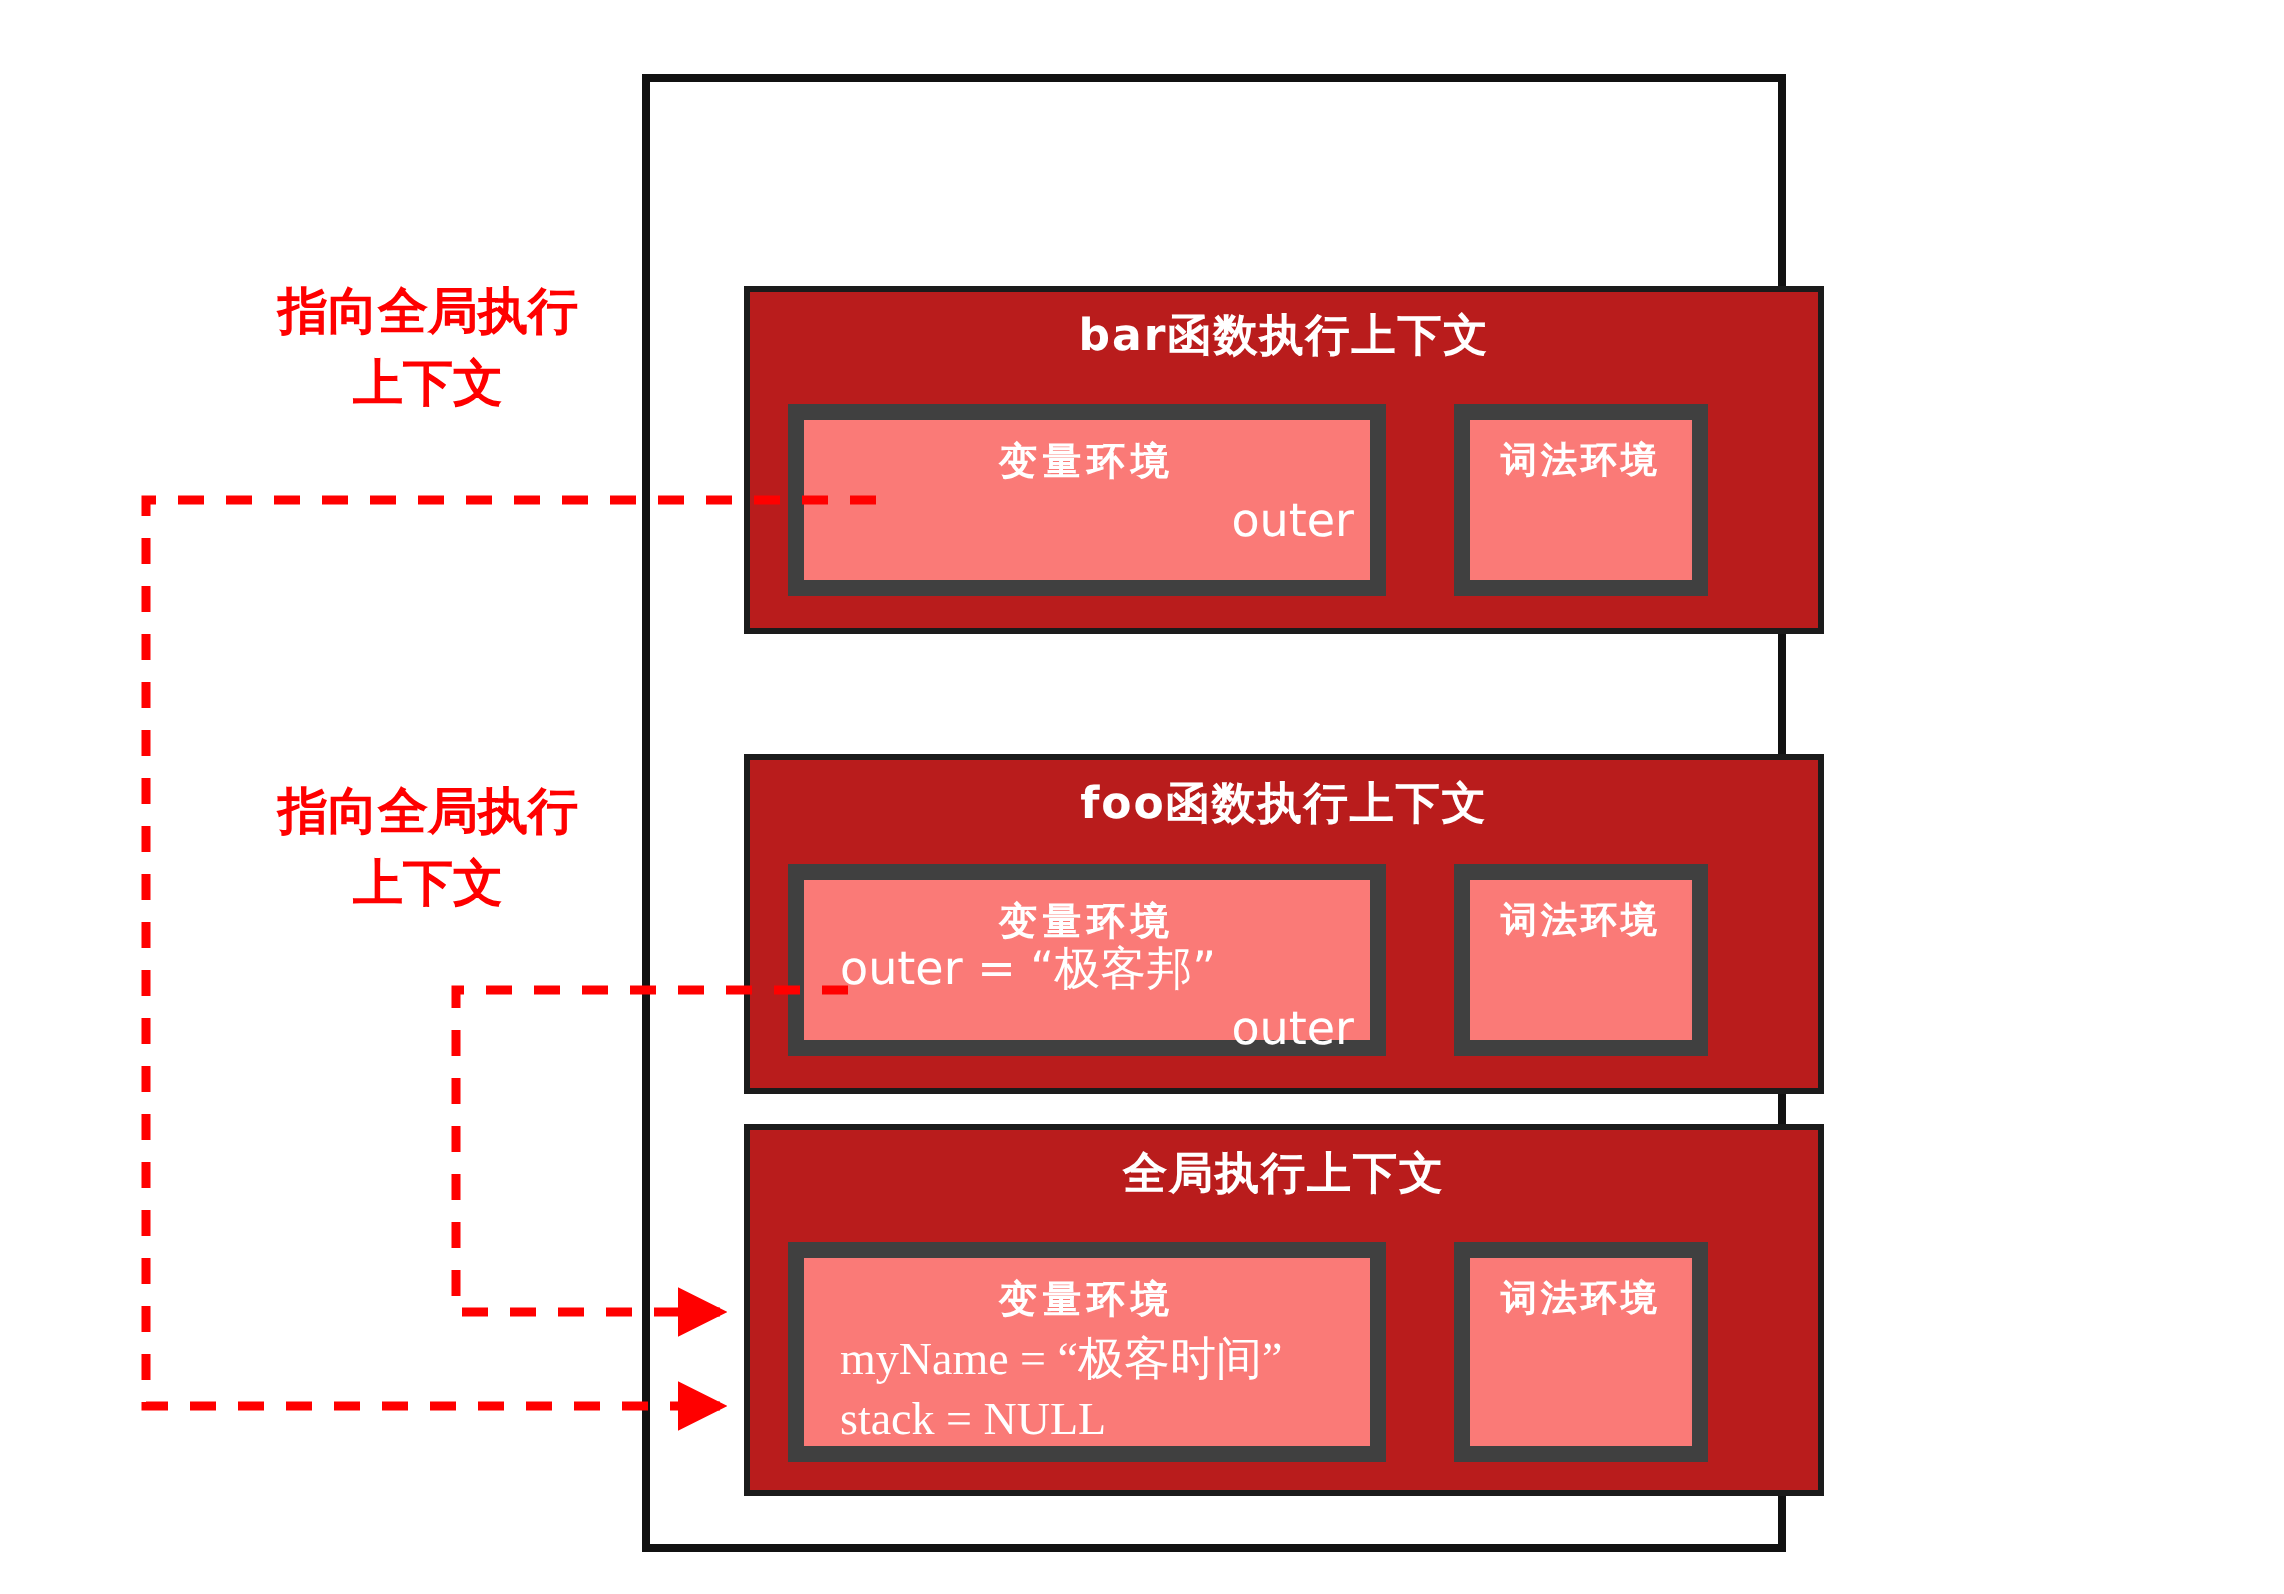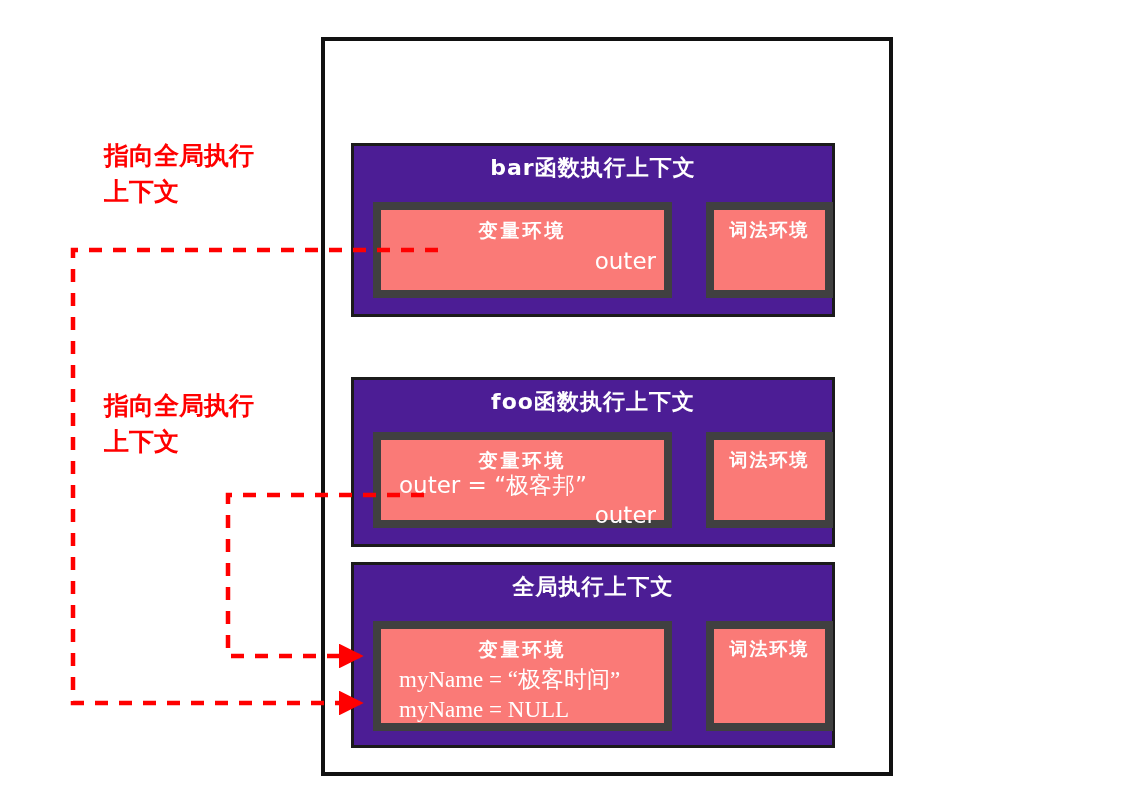--- a/index.html
+++ b/index.html
@@ -27,23 +27,23 @@
     width: 572px;
     height: 739px;
     border: 4px solid #111111;
     box-sizing: border-box;
     background: transparent;
   }
 
   
   .ctx-block {
     position: absolute;
-    left: 351px;
-    width: 484px;
-    background: #4c1d95;
+    left: 372px;
+    width: 540px;
+    background: #b91c1c;
     border: 3px solid #1b1b1b;
     box-sizing: border-box;
   }
   .ctx-title {
     position: absolute;
     left: 0;
     right: 0;
     top: 7px;
     text-align: center;
     color: #ffffff;
@@ -107,20 +107,21 @@
     height: 797px;
     pointer-events: none;
   }
 
   
   .red-note {
     position: absolute;
     color: #FF0000;
     font-size: 25px;
     font-weight: bold;
+    text-align: center;
     line-height: 1.45;
     font-family: "DejaVu Sans", "Liberation Sans", sans-serif;
     white-space: pre-line;
   }
   .red-note-1 { left: 104px; top: 138px; width: 220px; }
   .red-note-2 { left: 104px; top: 388px; width: 220px; }
 
   
   .caption {
     position: absolute;
@@ -173,21 +174,21 @@
     </div>
   </div>
 
   <div class="ctx-block" style="top:562px; height:186px;">
     <div class="ctx-title">全局执行上下文</div>
 
     <div class="env-box env-var" style="top:56px; height:110px;">
       <div class="env-title">变量环境</div>
       <div class="env-lines" style="top:36px;font-family:Liberation Serif, serif;">
         <span class="ln">myName = “极客时间”</span>
-        <span class="ln">myName = NULL</span>
+        <span class="ln">stack = NULL</span>
       </div>
     </div>
 
     <div class="env-box env-lex" style="top:56px; height:110px;">
       <div class="env-title">词法环境</div>
     </div>
   </div>
 
   <svg id="connectors" viewBox="0 0 1142 797">
     <defs>

